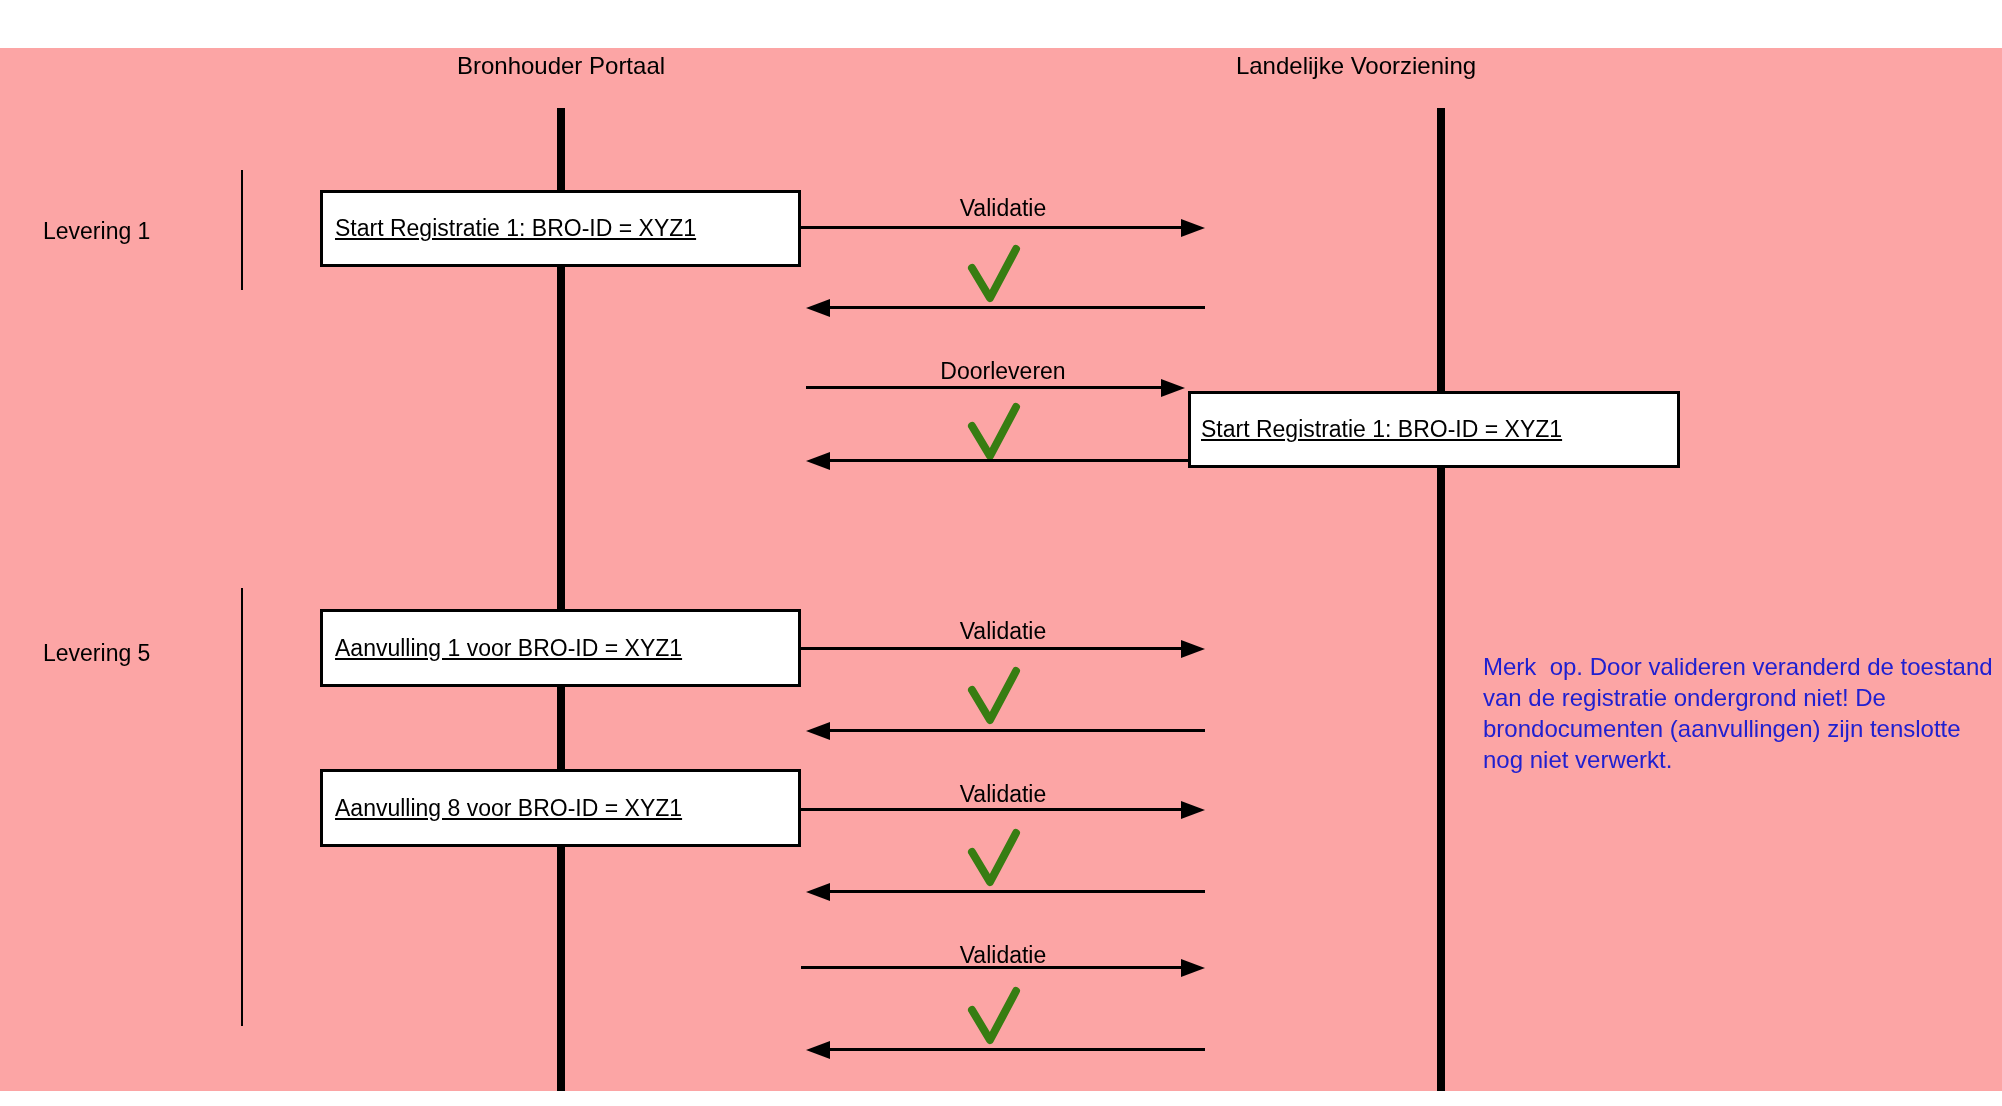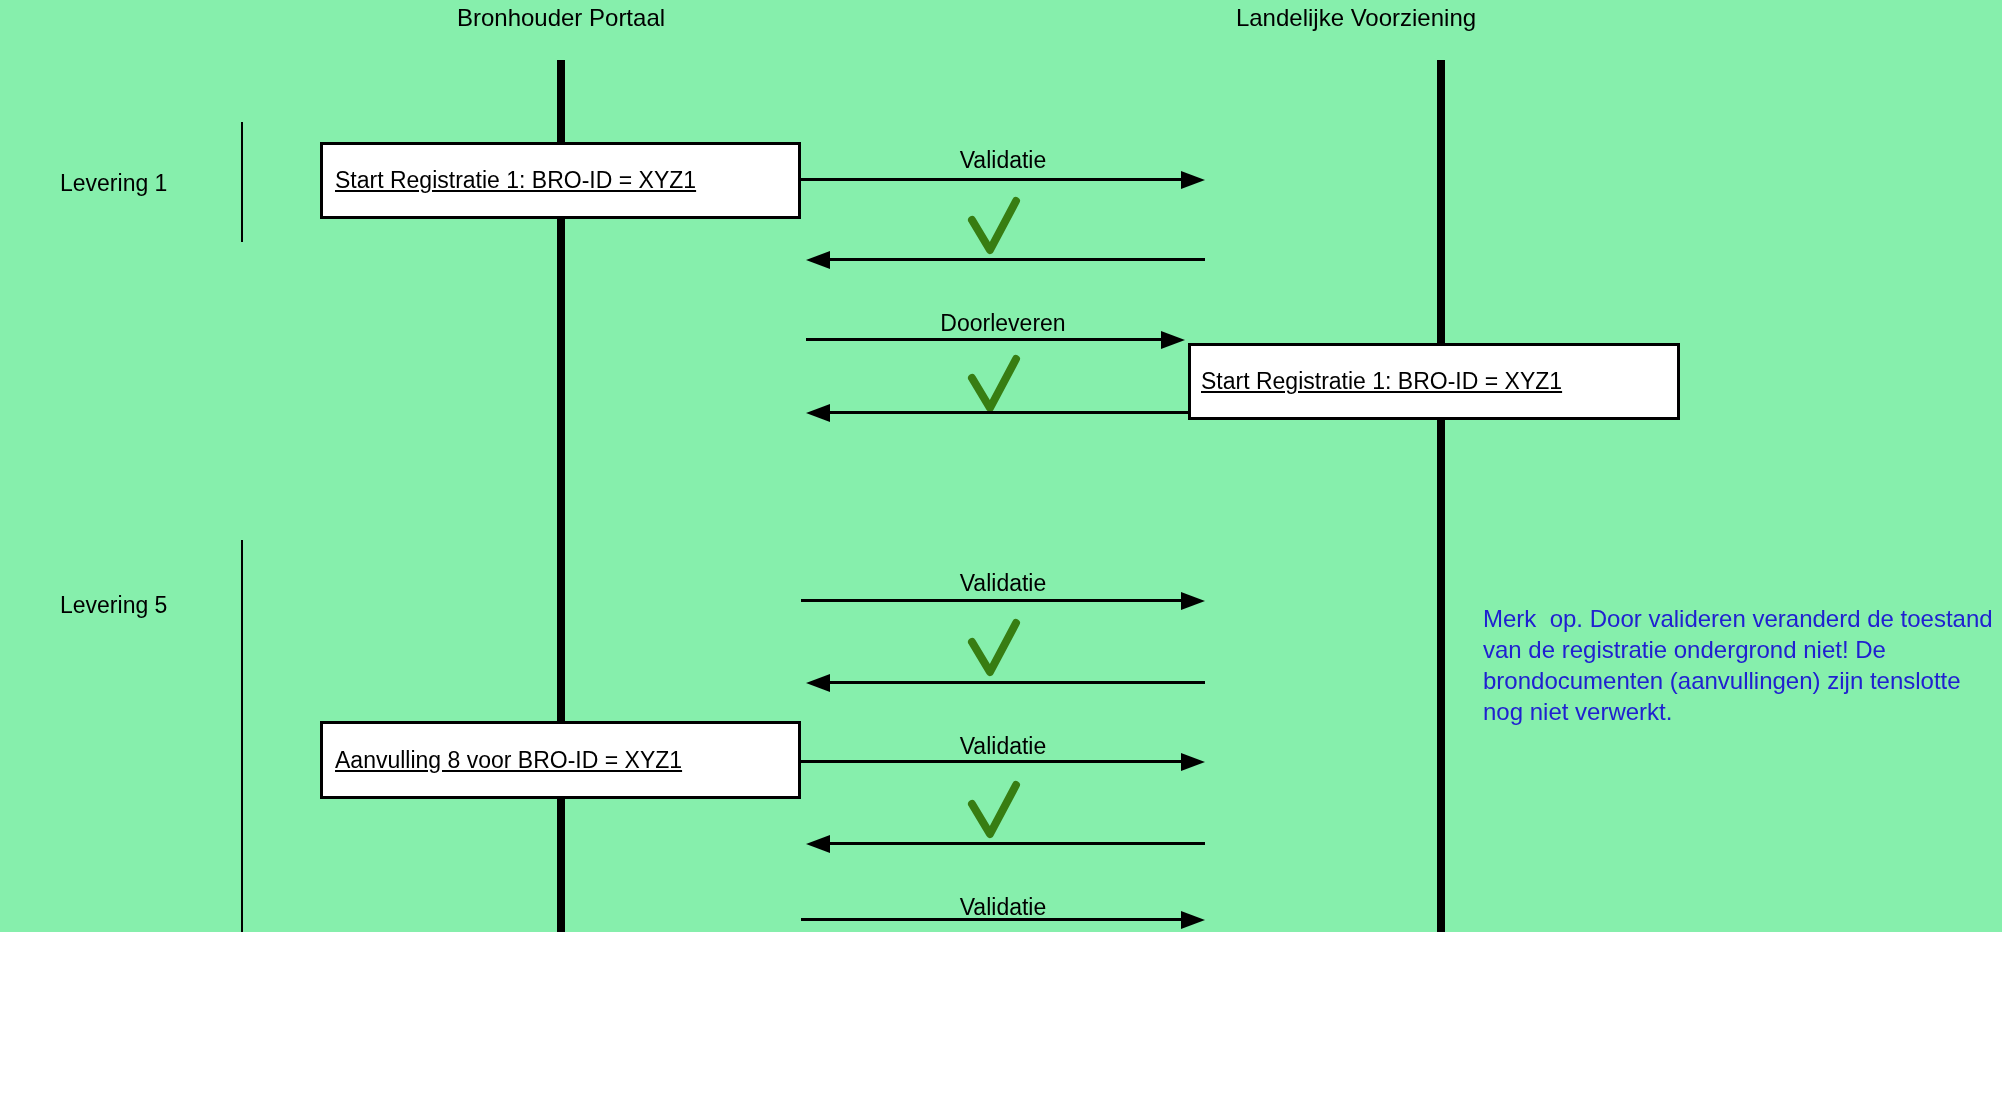--- a/index.html
+++ b/index.html
@@ -5,23 +5,24 @@
   :root {
     --check-green: #377d12;
     --note-blue: #2020d0;
     --line-black: #000000;
   }
   html, body { margin: 0; padding: 0; background: #ffffff; }
   body { font-family: "Liberation Sans", sans-serif; }
   .canvas {
     position: relative;
     width: 2002px;
-    height: 932px;
-    background: #86efac;
+    height: 1043px;
+    background: #fca5a5;
     overflow: hidden;
+    margin-top: 48px;
   }
   .actor-title {
     position: absolute;
     top: 4px;
     transform: translateX(-50%);
     font-size: 24px;
     color: #000;
     white-space: nowrap;
   }
   .lifeline {
@@ -32,21 +33,21 @@
     background: var(--line-black, #000);
   }
   .group-bracket {
     position: absolute;
     left: 241px;
     width: 2px;
     background: var(--line-black, #000);
   }
   .group-label {
     position: absolute;
-    left: 60px;
+    left: 43px;
     font-size: 23px;
     color: #000;
     white-space: nowrap;
   }
   .msg-box {
     position: absolute;
     box-sizing: border-box;
     background: #ffffff;
     border: 3px solid var(--line-black, #000);
     display: flex;
@@ -145,20 +146,21 @@
   <div class="msg-label" style="left:1003px;top:310px">Doorleveren</div>
   <div class="arrow arrow-right" style="left:806px;top:338px;width:355px"></div>
   <div class="msg-box right" style="top:343px">Start Registratie 1: BRO-ID = XYZ1</div>
   <div class="check" style="left:966px;top:354px">
     <svg viewBox="0 0 56 60">
         <polyline points="6,24 24,54 50,5"></polyline>
       </svg>
   </div>
   <div class="arrow arrow-left" style="left:830px;top:411px;width:358px"></div>
 
+  <div class="msg-box left" style="top:561px">Aanvulling 1 voor BRO-ID = XYZ1</div>
   <div class="msg-label" style="left:1003px;top:570px">Validatie</div>
   <div class="arrow arrow-right" style="left:801px;top:599px;width:380px"></div>
   <div class="check" style="left:966px;top:618px">
     <svg viewBox="0 0 56 60">
         <polyline points="6,24 24,54 50,5"></polyline>
       </svg>
   </div>
   <div class="arrow arrow-left" style="left:830px;top:681px;width:375px"></div>
 
   <div class="msg-box left" style="top:721px">Aanvulling 8 voor BRO-ID = XYZ1</div>

